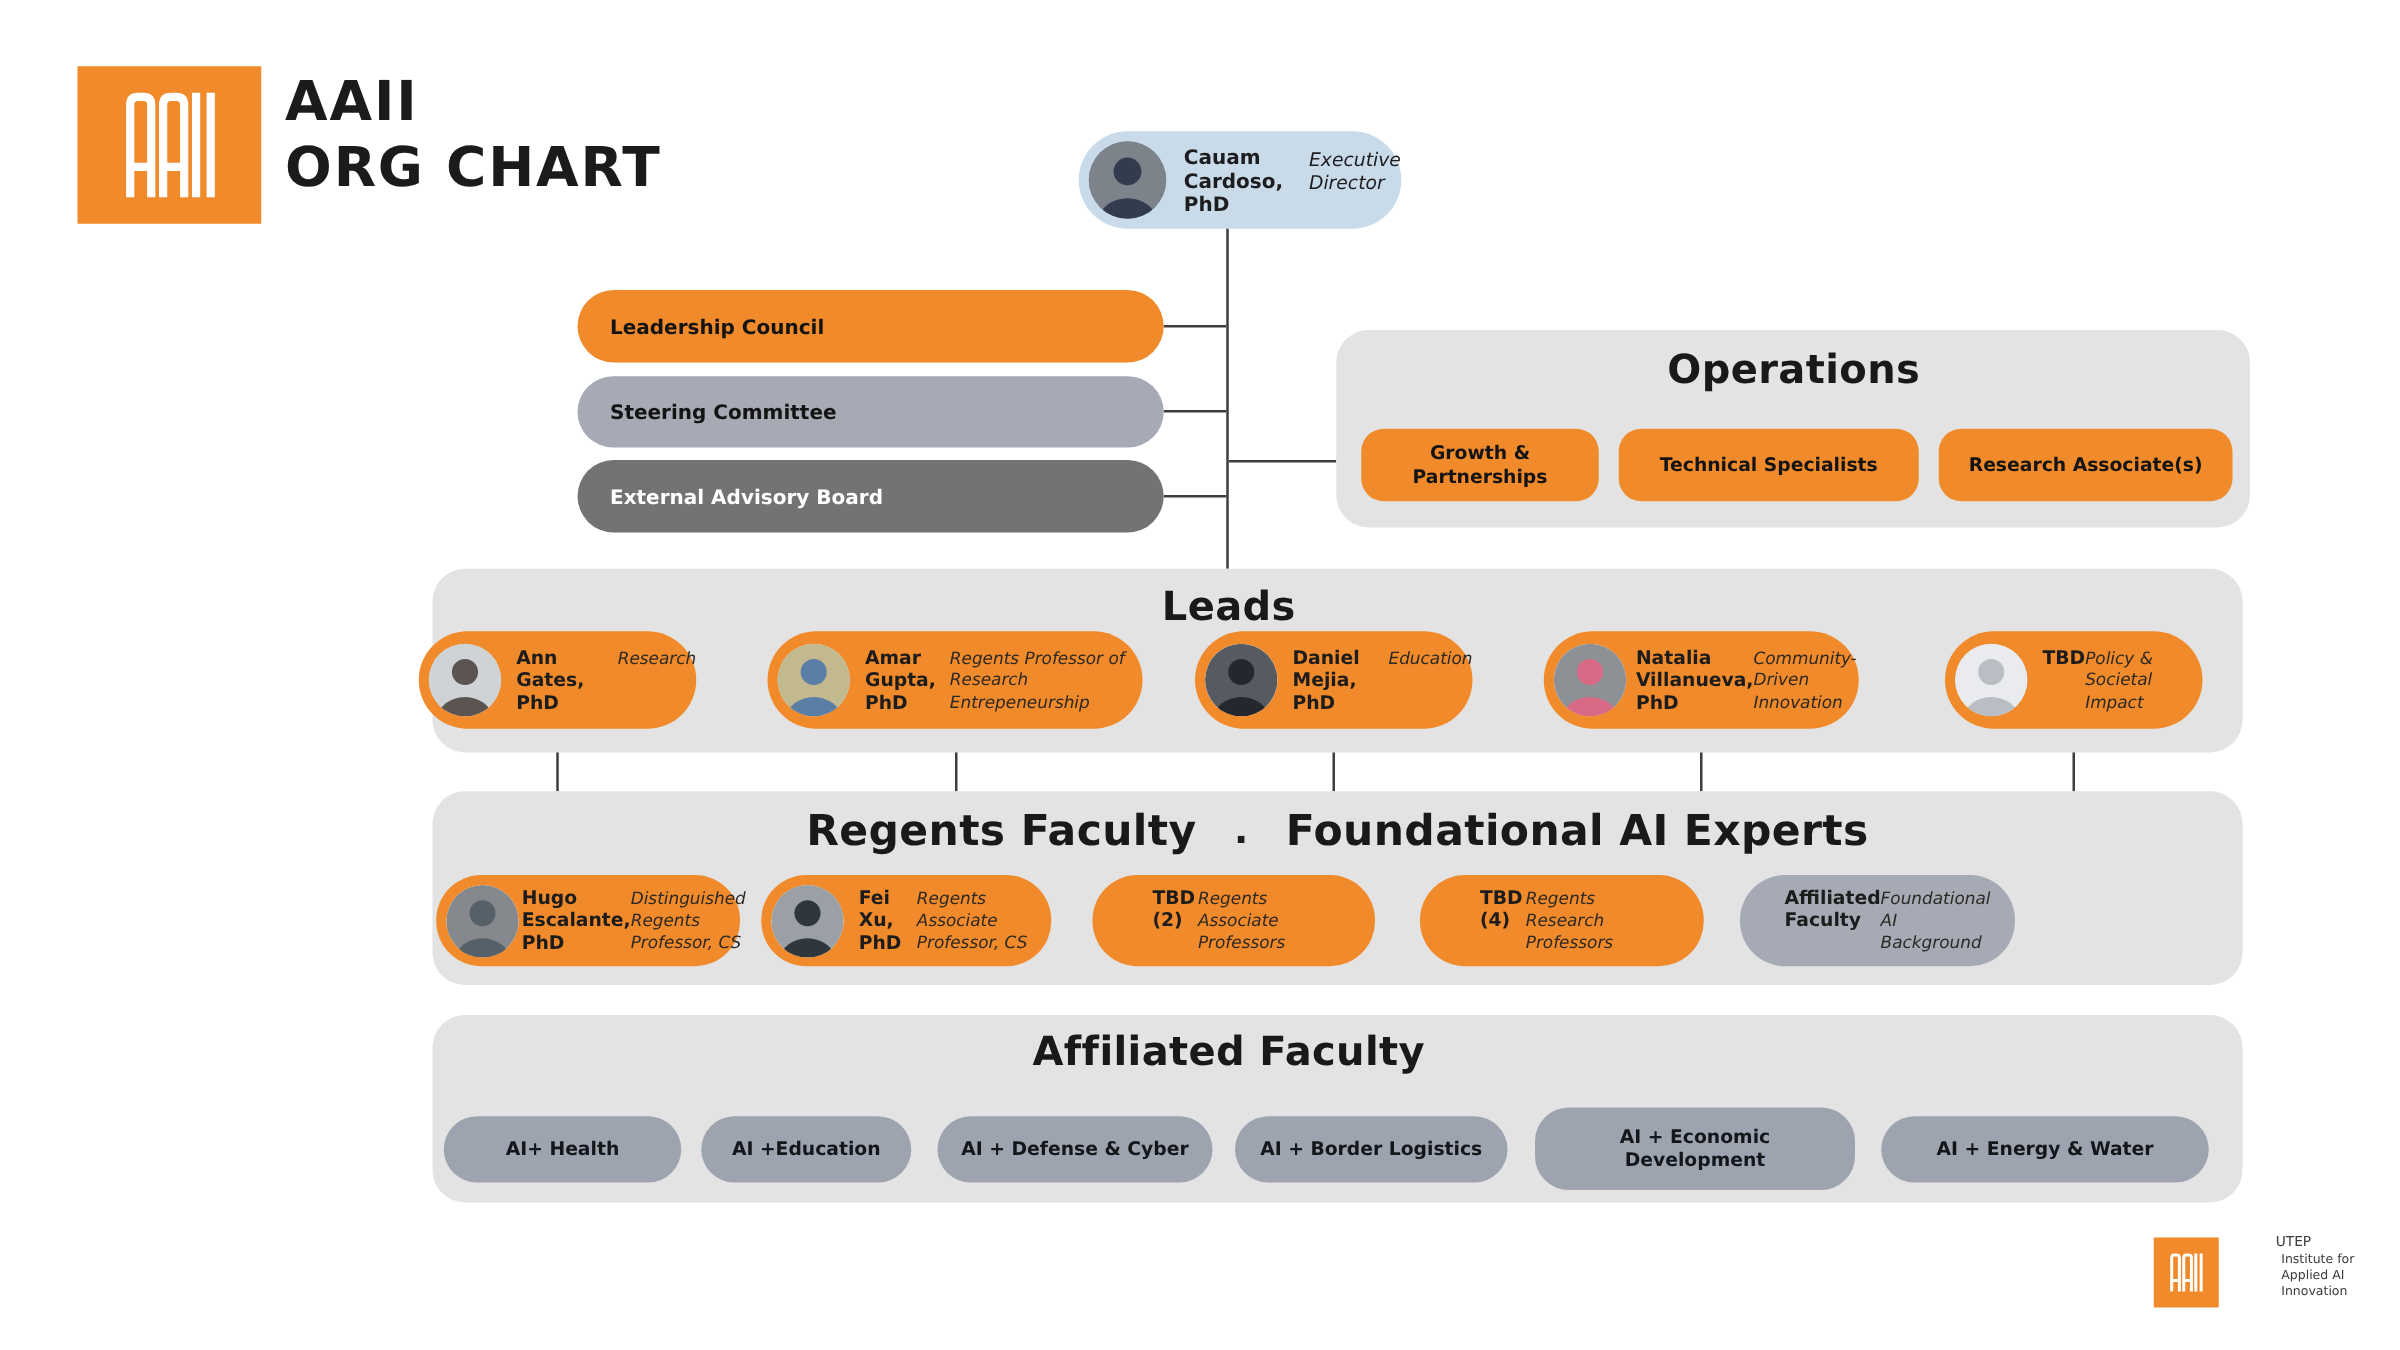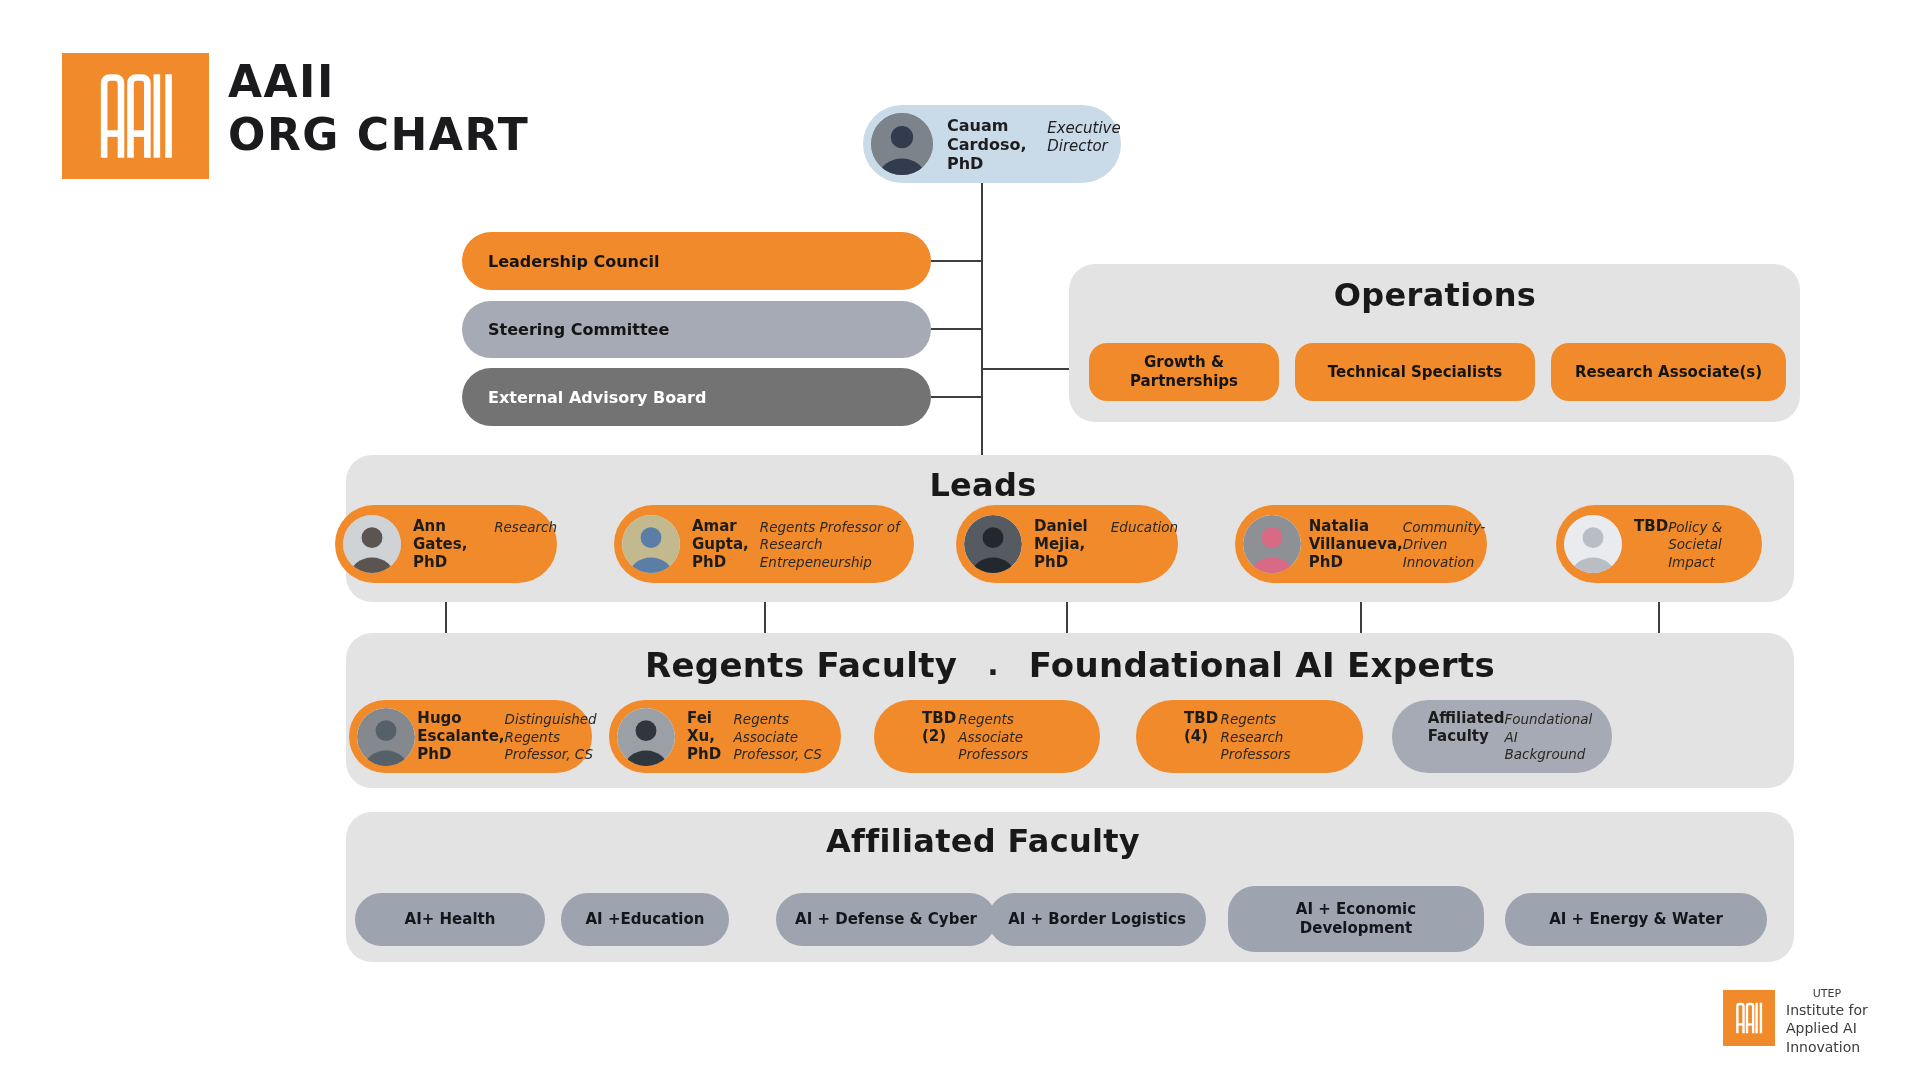--- a/index.html
+++ b/index.html
@@ -68,21 +68,21 @@
   
   .regents-title{left:346px;top:645px;width:1448px;display:flex;align-items:center;
     justify-content:center;gap:0;}
   .regents-dot{font-size:30px;font-weight:800;margin:0 30px;line-height:1;}
 
   
   .footer-box{left:1723px;top:990px;width:52px;height:56px;background:#F08A2B;
     display:flex;align-items:center;justify-content:center;}
   .footer-text{left:1786px;top:987px;color:#3b3b3b;line-height:1.3;}
   .footer-org{font-size:11px;text-align:center;}
-  .footer-line{font-size:14px;}
+  .footer-line{font-size:10px;margin-left:39px;}
 </style>
 </head>
 <body>
 
 <div class="canvas">
 
   <div class="abs logo-box">
     <svg viewBox="0 0 112 130" width="82" height="96">
       <g fill="none" stroke="#ffffff" stroke-width="9">
         <path d="M12.5 122 V21 Q12.5 12.5 21 12.5 H27 Q35.5 12.5 35.5 21 V122"></path>
@@ -264,21 +264,21 @@
       <div class="node-name">Affiliated Faculty</div>
       <div class="node-role">Foundational AI Background</div>
     </div>
   </div>
 
   <div class="abs panel" style="left:346px;top:812px;width:1448px;height:150px"></div>
   <div class="abs panel-title centered-x" style="left:983px;top:822px">Affiliated Faculty</div>
 
   <div class="abs area-pill" style="left:561px;width:168px">AI +Education</div>
   <div class="abs area-pill" style="left:355px;width:190px">AI+ Health</div>
-  <div class="abs area-pill" style="left:776px;width:220px">AI + Defense &amp; Cyber</div>
+  <div class="abs area-pill" style="left:750px;width:220px">AI + Defense &amp; Cyber</div>
   <div class="abs area-pill" style="left:988px;width:218px">AI + Border Logistics</div>
   <div class="abs area-pill" style="left:1228px;width:256px;top:886px;height:66px;padding:0 40px">AI + Economic Development</div>
   <div class="abs area-pill" style="left:1505px;width:262px">AI + Energy &amp; Water</div>
 
   <div class="abs footer-box">
     <svg viewBox="0 0 112 130" width="30" height="36">
       <g fill="none" stroke="#ffffff" stroke-width="9">
         <path d="M12.5 122 V21 Q12.5 12.5 21 12.5 H27 Q35.5 12.5 35.5 21 V122"></path>
         <path d="M12.5 89 H35.5"></path>
         <path d="M48.5 122 V21 Q48.5 12.5 57 12.5 H63 Q71.5 12.5 71.5 21 V122"></path>

